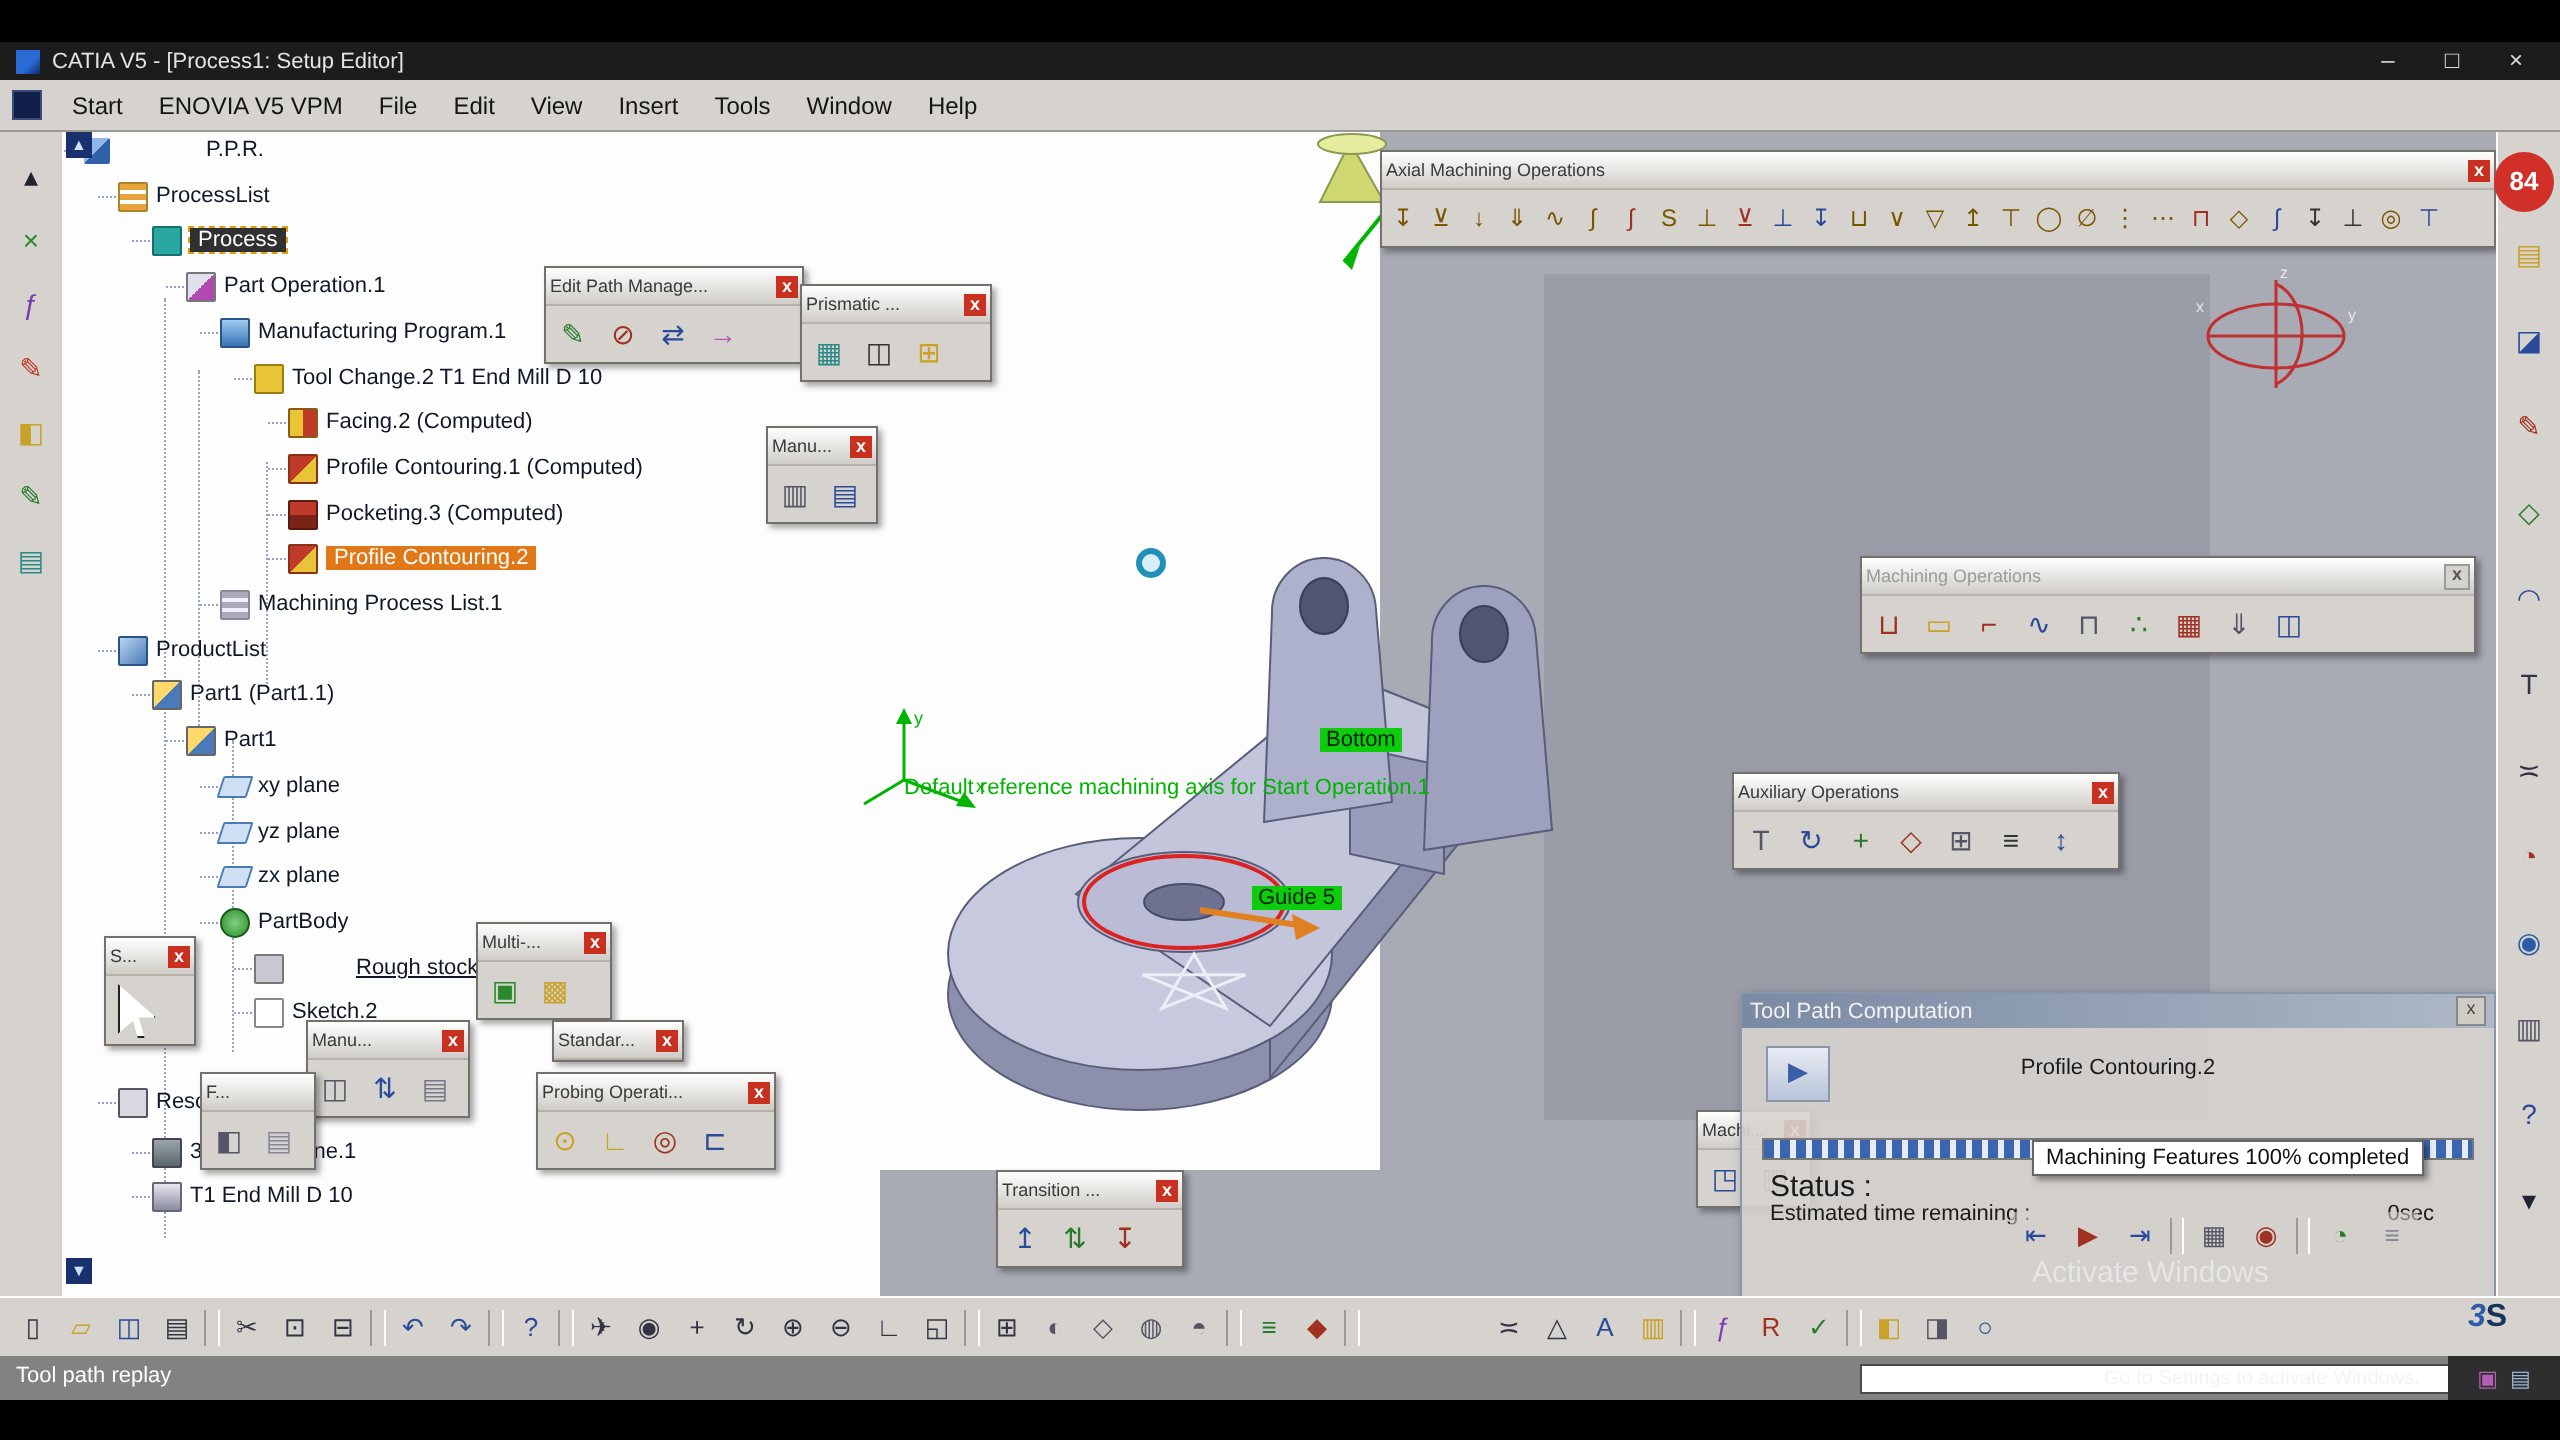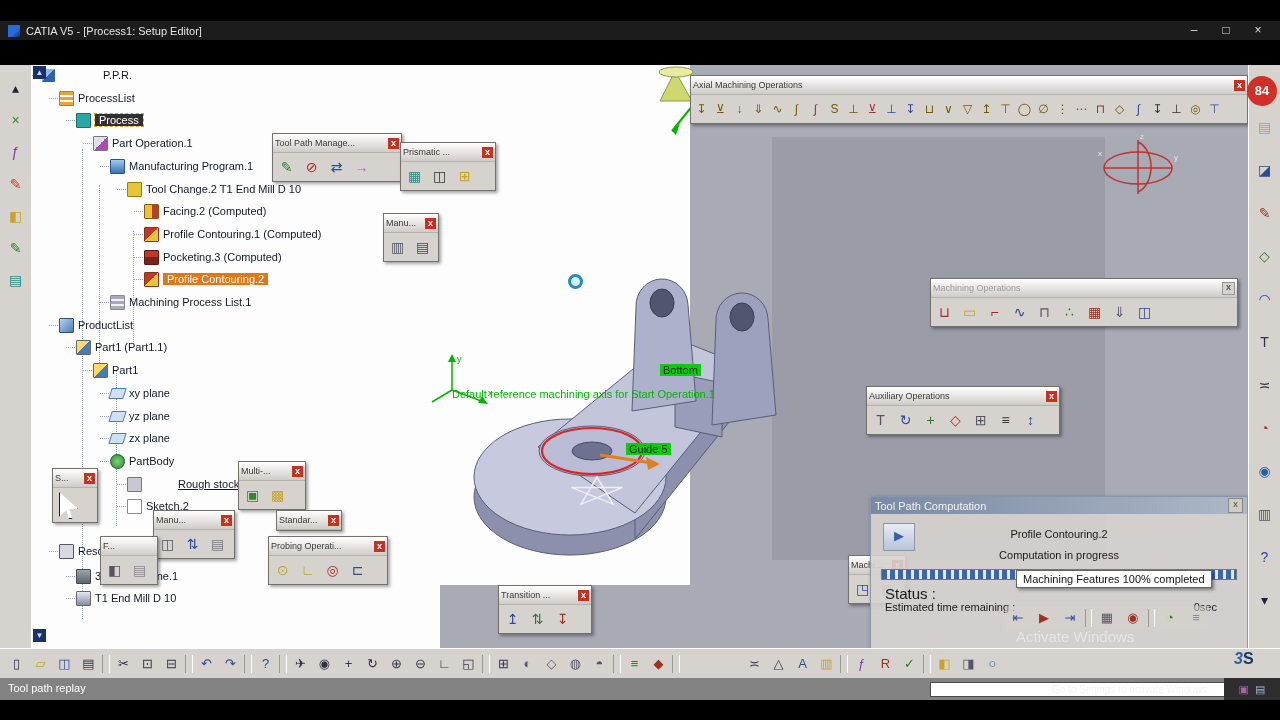--- a/index.html
+++ b/index.html
@@ -120,20 +120,34 @@
   <div id="titlebar">
     <span class="appicon"></span>
     <span id="titletext">CATIA V5 - [Process1: Setup Editor]</span>
     <span class="wbtns">
       <span class="wbtn">–</span>
       <span class="wbtn">□</span>
       <span class="wbtn">×</span>
     </span>
   </div>
 
+  <div id="menubar">
+    <span class="menudoc"></span>
+    <span id="menu-items" style="display:flex;">
+        <span class="menu-item">Start</span>
+        <span class="menu-item">ENOVIA V5 VPM</span>
+        <span class="menu-item">File</span>
+        <span class="menu-item">Edit</span>
+        <span class="menu-item">View</span>
+        <span class="menu-item">Insert</span>
+        <span class="menu-item">Tools</span>
+        <span class="menu-item">Window</span>
+        <span class="menu-item">Help</span>
+      </span>
+  </div>
 
   <div id="leftbar">
       <span class="sbi" style="color: rgb(34, 34, 51);">▴</span>
       <span class="sbi" style="color: rgb(42, 138, 42);">×</span>
       <span class="sbi" style="color: rgb(122, 58, 176);">ƒ</span>
       <span class="sbi" style="color: rgb(192, 58, 42);">✎</span>
       <span class="sbi" style="color: rgb(201, 162, 39);">◧</span>
       <span class="sbi" style="color: rgb(42, 122, 42);">✎</span>
       <span class="sbi" style="color: rgb(42, 138, 138);">▤</span>
     </div>
@@ -312,21 +326,21 @@
         </div>
       </div>
   </div>
 
   <div class="treescroll" style="left:33px;top:66px;">▲</div>
   <div class="treescroll" style="left:33px;top:629px;">▼</div>
 
   <div id="floats">
       <div class="ftb" style="left: 272px; top: 133px; width: 128px;">
         <div class="ftb-title">
-          <span class="ftb-title-text">Tool Path Manage...</span>
+          <span class="ftb-title-text">Edit Path Manage...</span>
           <span class="ftb-close">x</span>
         </div>
         <div class="ftb-body">
           <span class="tbi" style="color: rgb(42, 122, 42);">✎</span>
           <span class="tbi" style="color: rgb(160, 48, 32);">⊘</span>
           <span class="tbi" style="color: rgb(42, 74, 154);">⇄</span>
           <span class="tbi" style="color: rgb(176, 90, 176);">→</span>
         </div>
       </div>
       <div class="ftb" style="left: 400px; top: 142px; width: 94px;">
@@ -510,21 +524,20 @@
       <span class="rri" style="color: rgb(136, 136, 153);">≡</span>
     </div>
 
   <div id="dialog">
     <div id="dialog-title">
       <span class="t">Tool Path Computation</span>
       <span class="dlg-close">x</span>
     </div>
     <div class="dlg-icon">▶</div>
     <div class="dlg-op">Profile Contouring.2</div>
-    <div class="dlg-comp">Computation in progress</div>
     <div class="dlg-bar"></div>
     <div class="dlg-status">Status :</div>
     <div class="dlg-eta">Estimated time remaining :</div>
     <div class="dlg-eta-val">0sec</div>
   </div>
   <div id="tooltip">Machining Features 100% completed</div>
 
   <div id="badge">84</div>
   <div class="wm1">Activate Windows</div>
   <div class="wm2">Go to Settings to activate Windows.</div>

